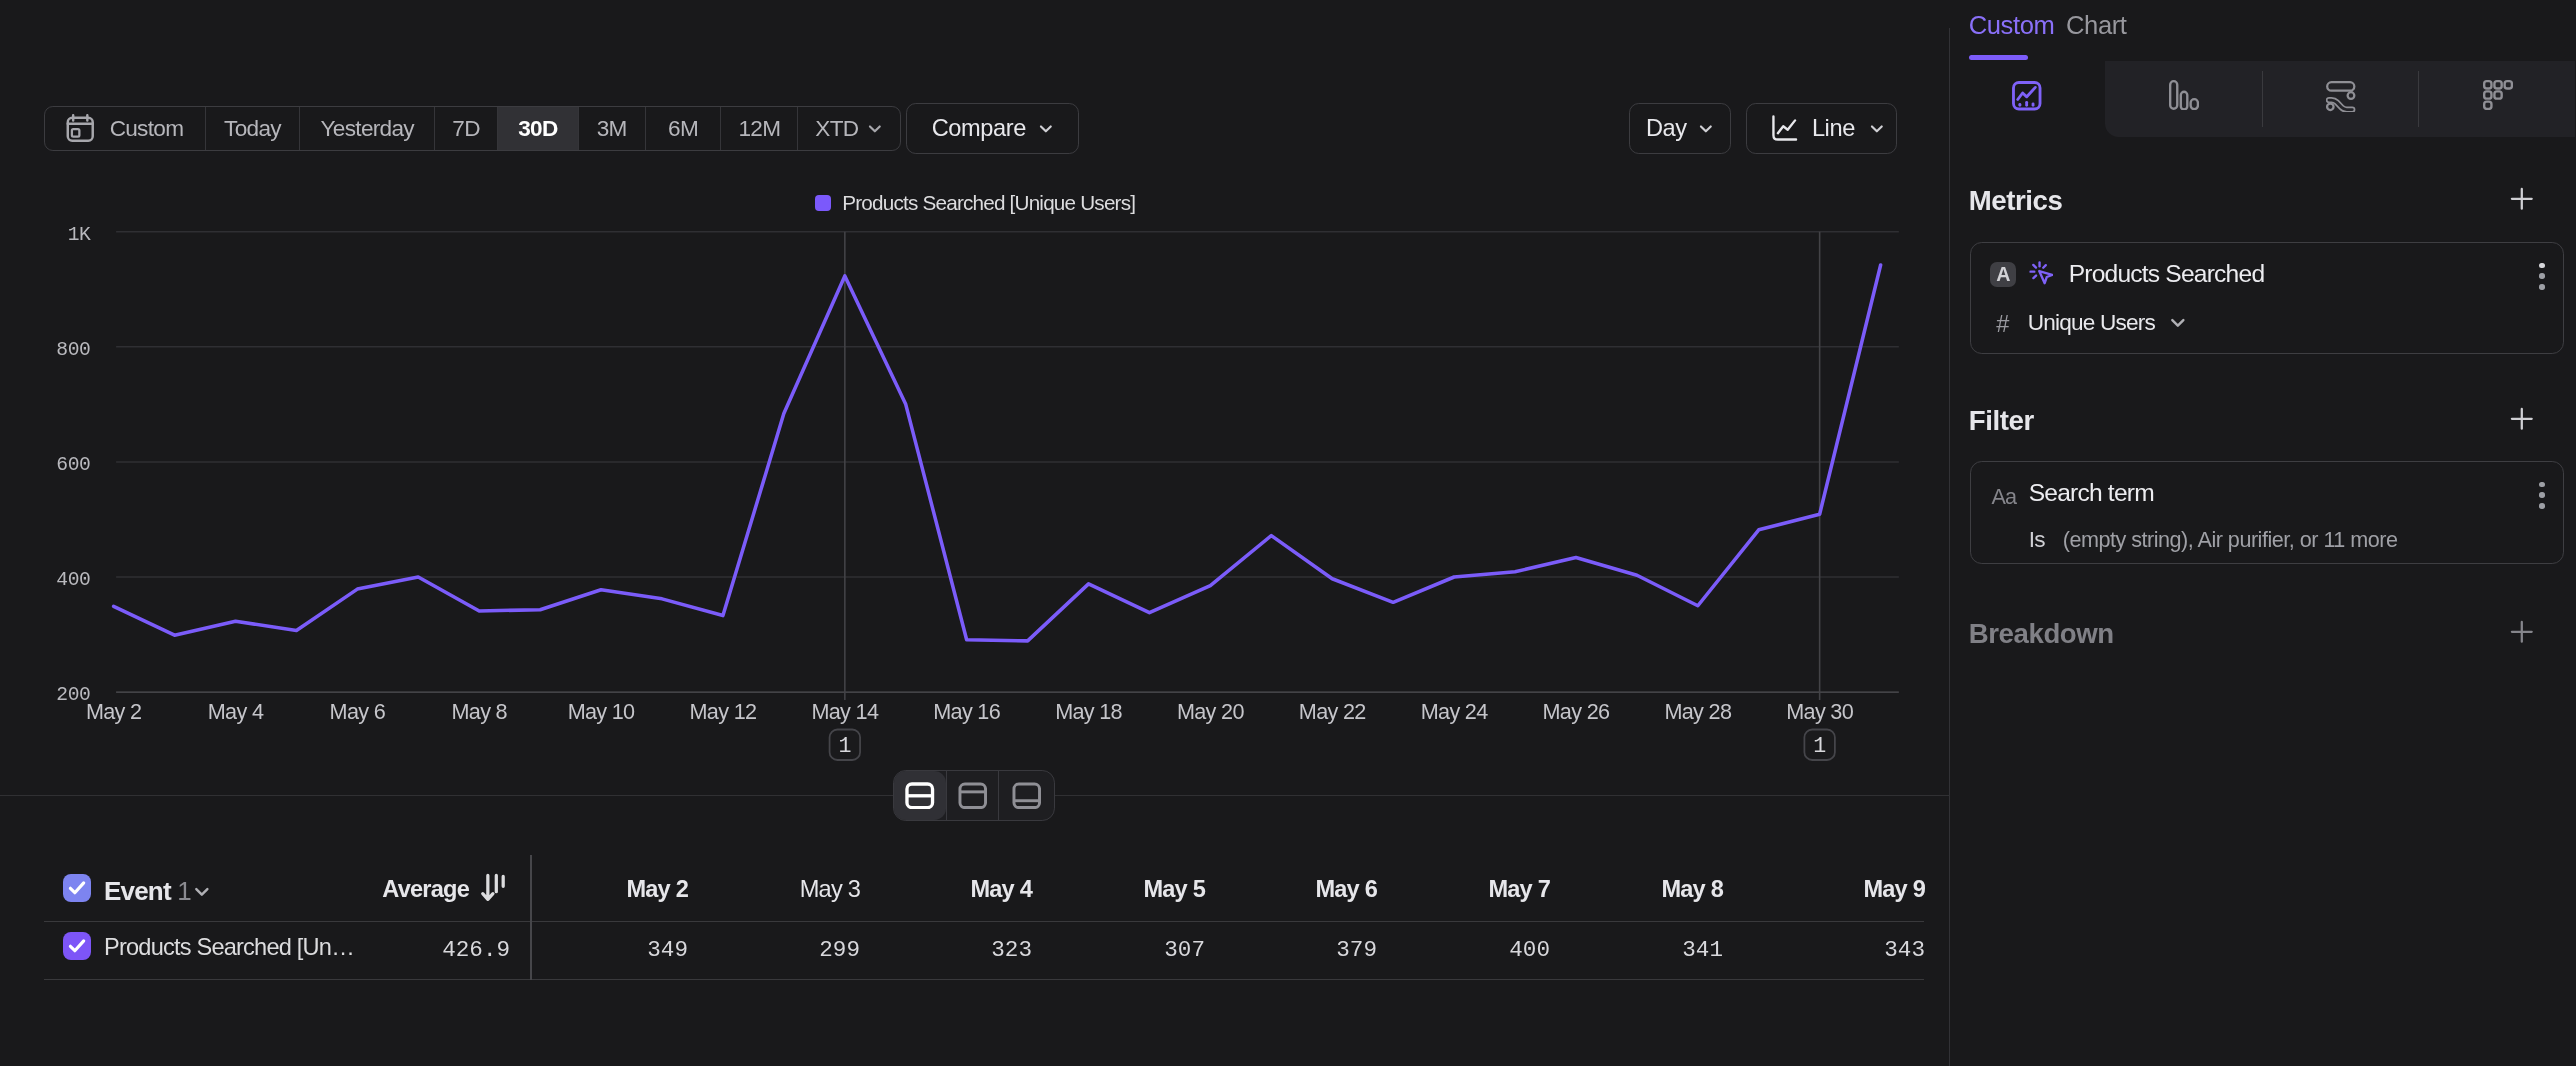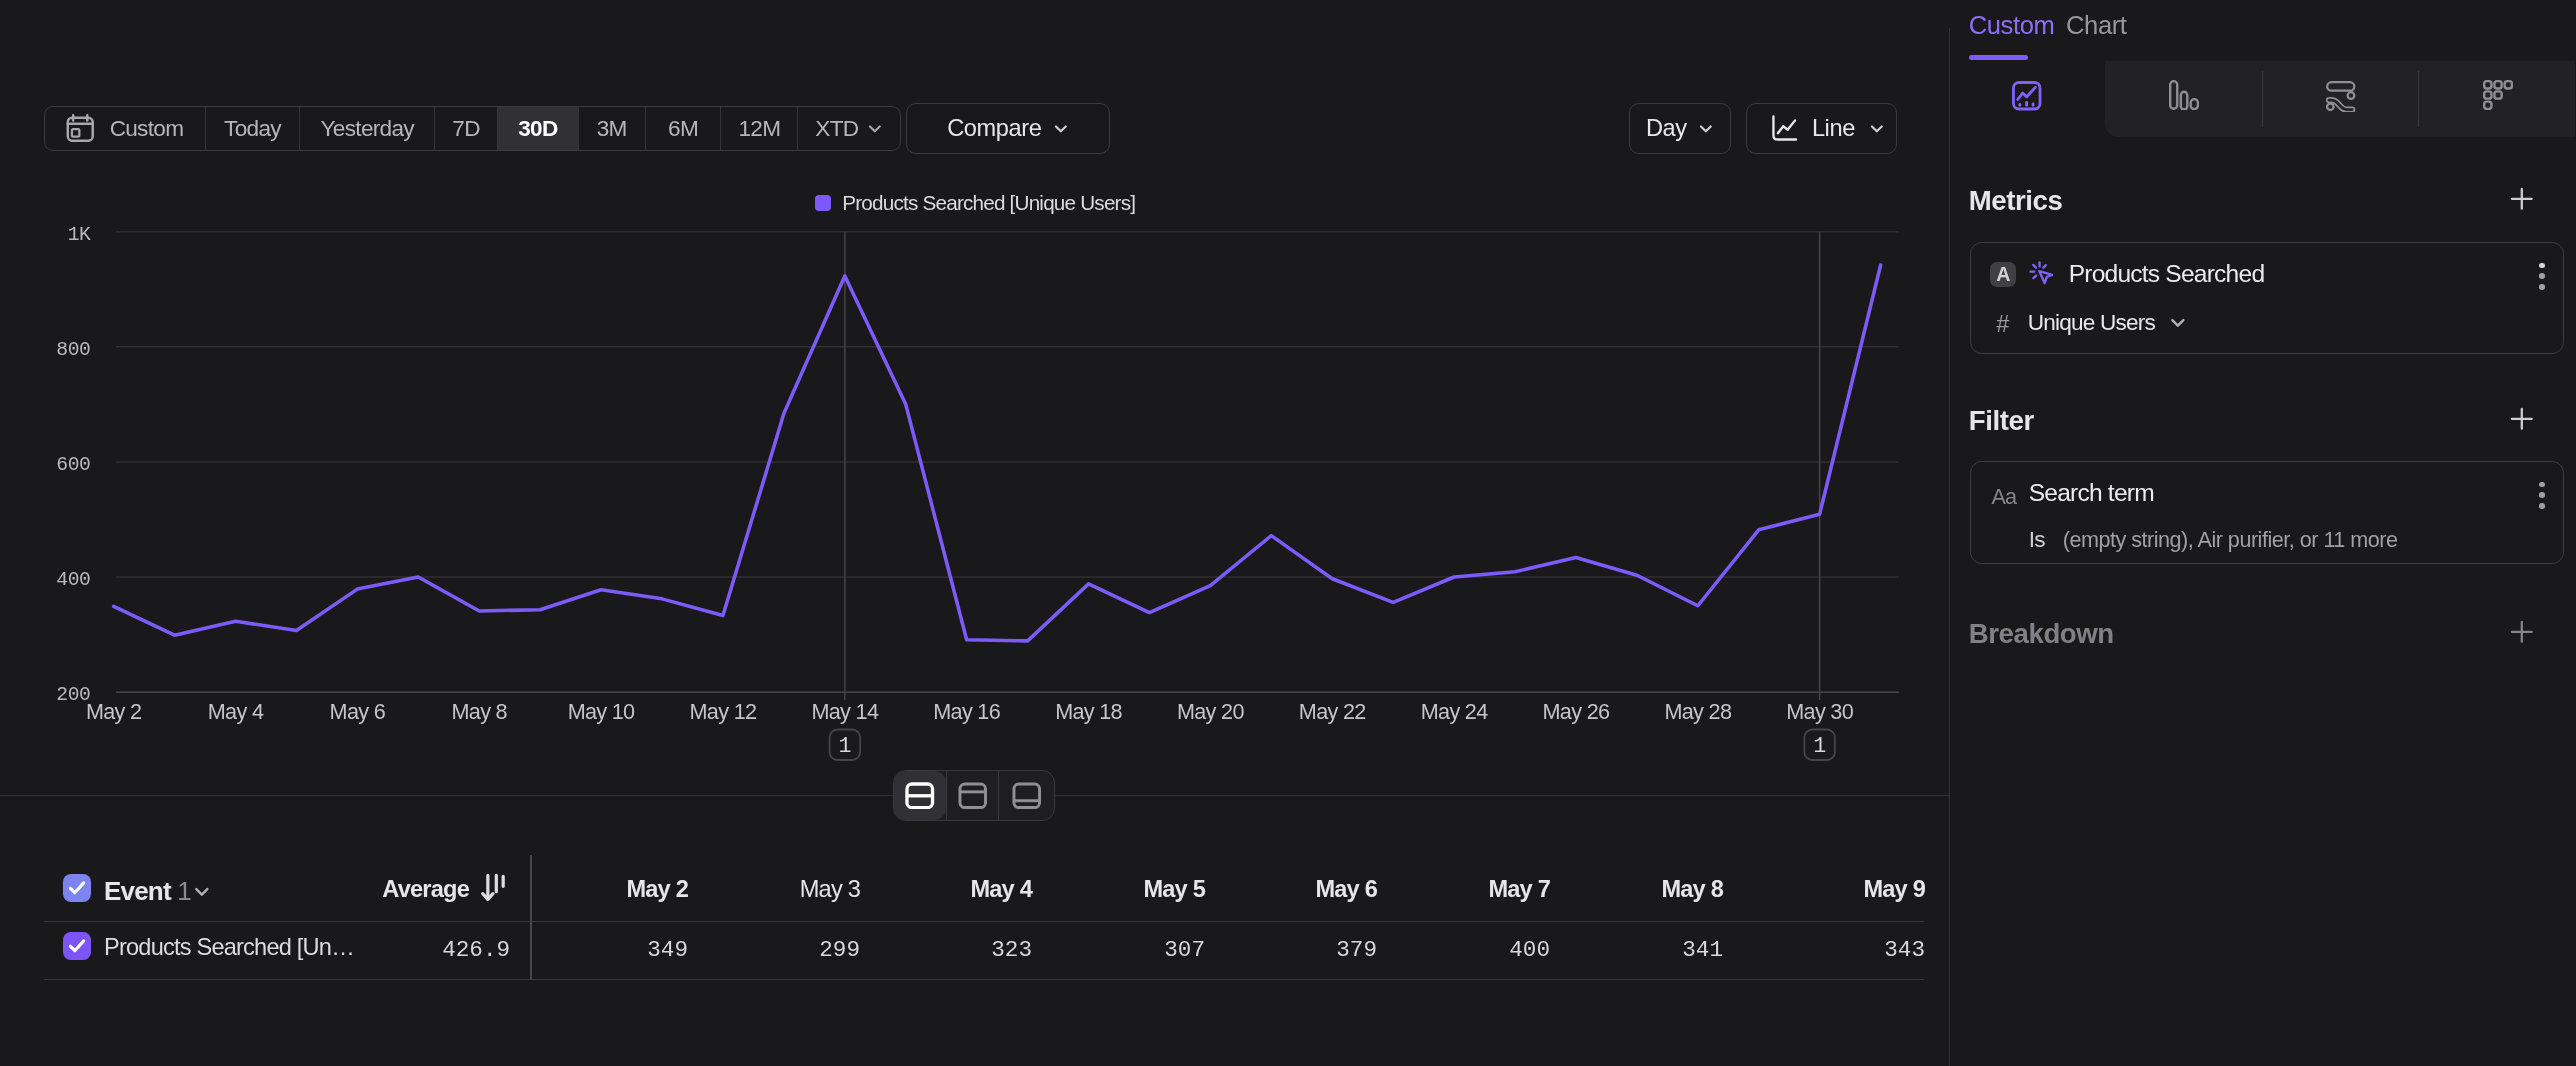--- a/index.html
+++ b/index.html
@@ -58,21 +58,21 @@
       <div class="seg" style="width:67px;">3M</div>
       <div class="seg" style="width:76px;">6M</div>
       <div class="seg" style="width:77px;">12M</div>
       <div class="seg" style="width:102px; gap:8.9px;">XTD
         <svg class="chev" viewBox="0 0 16 16" fill="none" stroke="#a7a7ac" stroke-width="2.2" stroke-linecap="round" stroke-linejoin="round">
             <path d="M3 5.5l5 5 5-5"></path>
           </svg>
       </div>
     </div>
 
-    <div class="btn" style="left:906px; top:75px; width:204px; height:51px;">Compare
+    <div class="btn" style="left:906px; top:75px; width:173px; height:51px;">Compare
       <svg class="chev" viewBox="0 0 16 16" fill="none" stroke="#cfcfd4" stroke-width="2.2" stroke-linecap="round" stroke-linejoin="round">
           <path d="M3 5.5l5 5 5-5"></path>
         </svg>
     </div>
     <div class="btn" style="left:1629px; top:75px; width:102px; height:51px;">Day
       <svg class="chev" viewBox="0 0 16 16" fill="none" stroke="#cfcfd4" stroke-width="2.2" stroke-linecap="round" stroke-linejoin="round">
           <path d="M3 5.5l5 5 5-5"></path>
         </svg>
     </div>
     <div class="btn" style="left:1746px; top:75px; width:151px; height:51px; gap:13.8px; justify-content:flex-start; padding-left:22.6px;">

